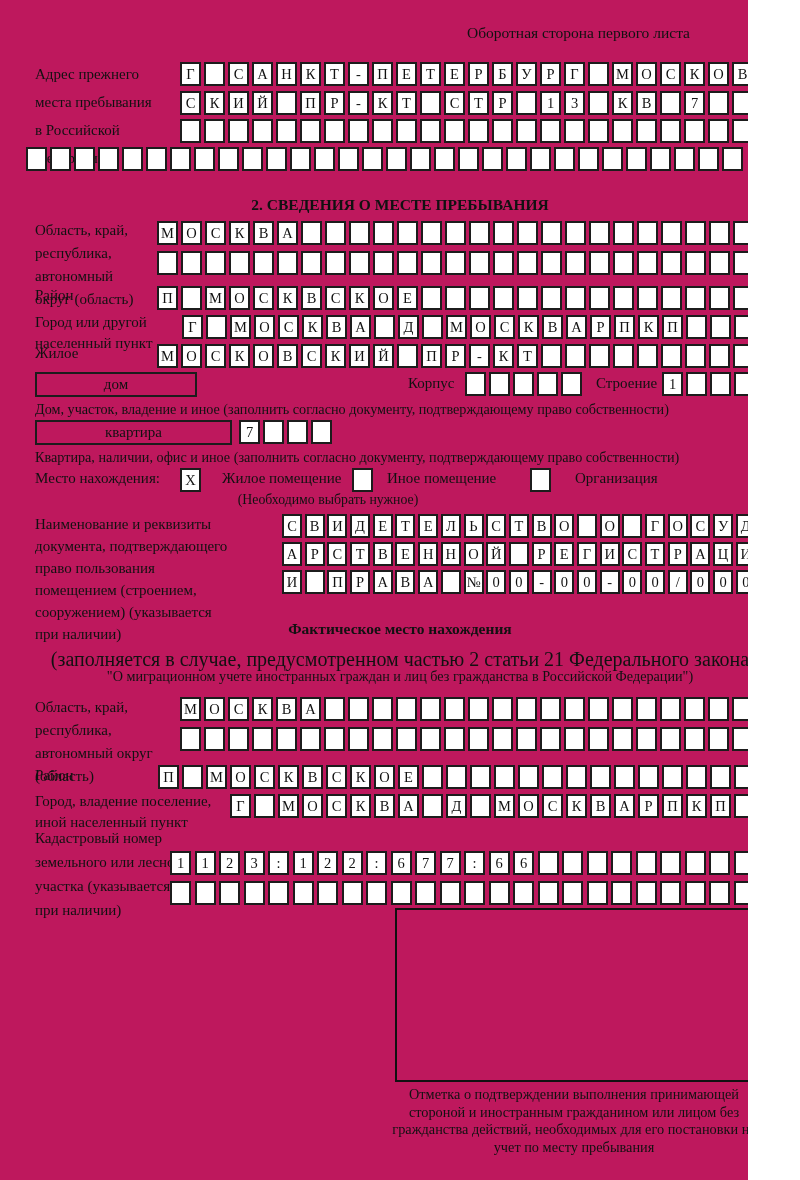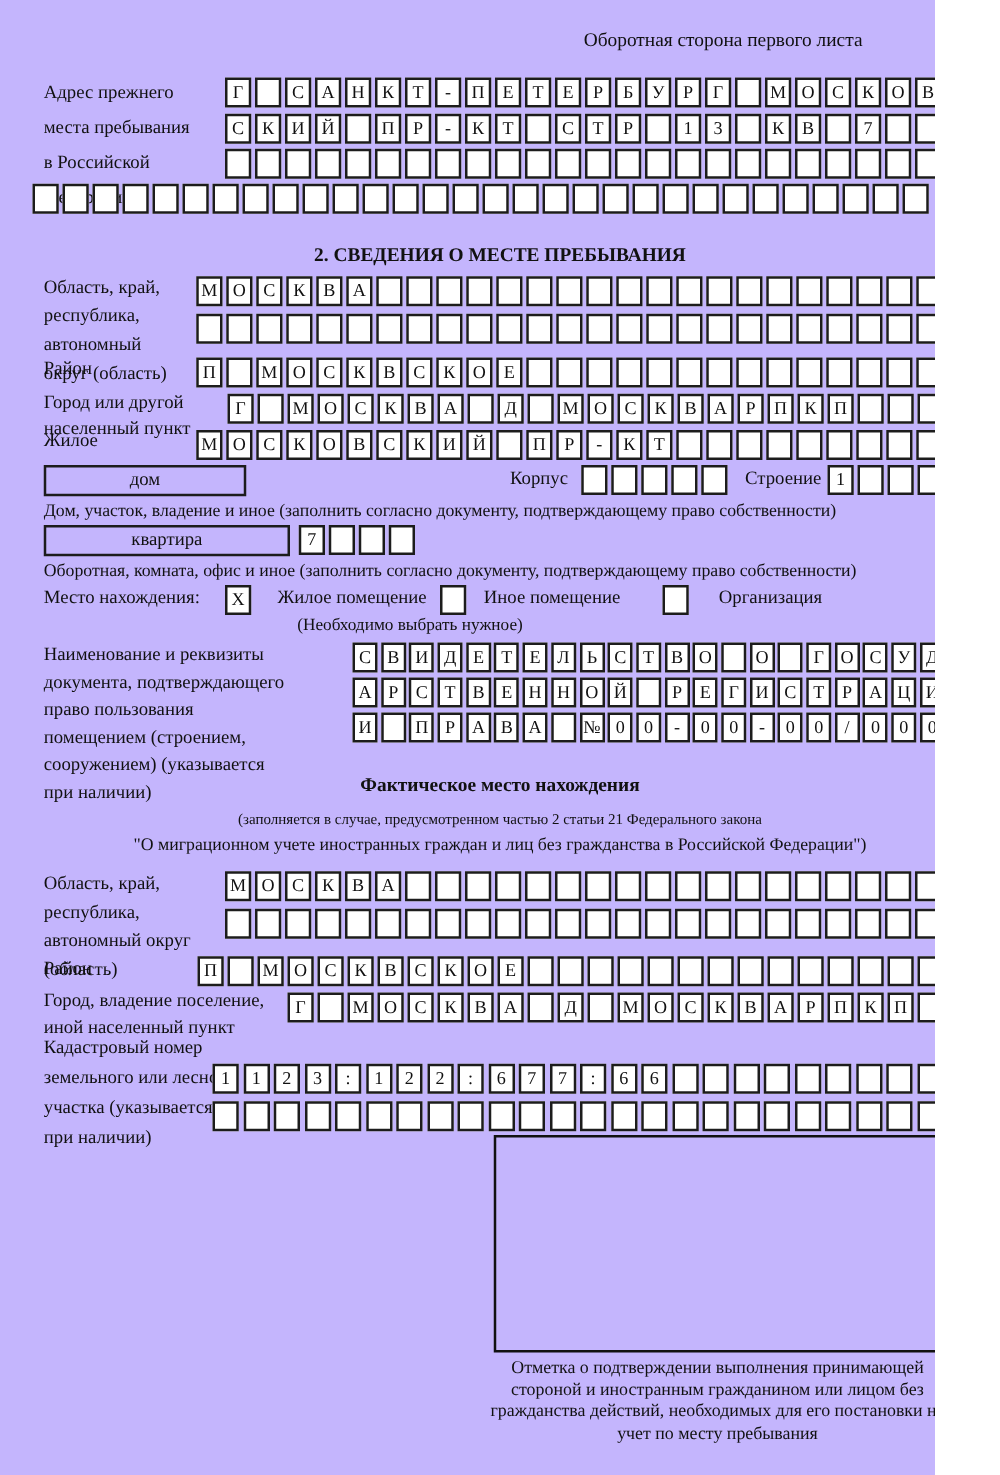--- a/index.html
+++ b/index.html
@@ -1,16 +1,16 @@
 <!DOCTYPE html>
 <html><head>
 <meta charset="utf-8">
 <style>
   html,body{margin:0;padding:0;background:#fff;}
-  .page{position:relative;width:748px;height:1180px;background:#c4b5fd;color:#111;
+  .page{position:relative;width:748px;height:1180px;background:#be185d;color:#111;
         font-family:"Liberation Serif", "DejaVu Serif", serif;overflow:hidden;}
   .hdr{position:absolute;top:24px;right:58px;font-size:15.5px;}
   .lbl{position:absolute;font-size:15px;white-space:pre-line;}
   .cellrow{position:absolute;white-space:nowrap;height:24px;}
   .cell{box-sizing:border-box;display:inline-block;width:21px;height:24px;
         border:2px solid #1c1c1c;margin-right:3px;text-align:center;
         font-size:14.5px;line-height:20px;vertical-align:top;background:#fff;}
   .cell-sm{width:20px;margin-right:2.7px;}
   .cell-kd{width:21px;margin-right:3.5px;}
   .note{position:absolute;font-size:13.8px;}
@@ -62,21 +62,21 @@
 
   <div class="widebox" style="left:35px;top:372px;width:162px;">дом</div>
   <div class="inline-lbl" style="left:408px;top:375px;">Корпус</div>
   <div class="cellrow" style="left:465px;top:372px;"><span class="cell"></span><span class="cell"></span><span class="cell"></span><span class="cell"></span><span class="cell"></span></div>
   <div class="inline-lbl" style="left:596px;top:375px;">Строение</div>
   <div class="cellrow" style="left:662px;top:372px;"><span class="cell">1</span><span class="cell"></span><span class="cell"></span><span class="cell"></span></div>
   <div class="note" style="left:35px;top:401px;font-size:14.2px;">Дом, участок, владение и иное (заполнить согласно документу, подтверждающему право собственности)</div>
 
   <div class="widebox" style="left:35px;top:420px;width:197px;">квартира</div>
   <div class="cellrow" style="left:239px;top:420px;"><span class="cell">7</span><span class="cell"></span><span class="cell"></span><span class="cell"></span></div>
-  <div class="note" style="left:35px;top:449px;font-size:14.2px;">Оборотная, комната, офис и иное (заполнить согласно документу, подтверждающему право собственности)</div>
+  <div class="note" style="left:35px;top:449px;font-size:14.2px;">Квартира, наличии, офис и иное (заполнить согласно документу, подтверждающему право собственности)</div>
 
   <div class="inline-lbl" style="left:35px;top:470px;">Место нахождения:</div>
   <span class="cell chk" style="left:180px;top:468px;">X</span>
   <div class="inline-lbl" style="left:210px;top:470px;margin-left:12px;">Жилое помещение</div>
   <span class="cell chk" style="left:352px;top:468px;"></span>
   <div class="inline-lbl" style="left:387px;top:470px;">Иное помещение</div>
   <span class="cell chk" style="left:530px;top:468px;"></span>
   <div class="inline-lbl" style="left:575px;top:470px;">Организация</div>
   <div class="note" style="left:168px;top:492px;width:320px;text-align:center;">(Необходимо выбрать нужное)</div>
 
@@ -84,21 +84,21 @@
 документа, подтверждающего
 право пользования
 помещением (строением,
 сооружением) (указывается
 при наличии)</div>
   <div class="cellrow" style="left:282px;top:514px;"><span class="cell cell-sm">С</span><span class="cell cell-sm">В</span><span class="cell cell-sm">И</span><span class="cell cell-sm">Д</span><span class="cell cell-sm">Е</span><span class="cell cell-sm">Т</span><span class="cell cell-sm">Е</span><span class="cell cell-sm">Л</span><span class="cell cell-sm">Ь</span><span class="cell cell-sm">С</span><span class="cell cell-sm">Т</span><span class="cell cell-sm">В</span><span class="cell cell-sm">О</span><span class="cell cell-sm"></span><span class="cell cell-sm">О</span><span class="cell cell-sm"></span><span class="cell cell-sm">Г</span><span class="cell cell-sm">О</span><span class="cell cell-sm">С</span><span class="cell cell-sm">У</span><span class="cell cell-sm">Д</span></div>
   <div class="cellrow" style="left:282px;top:542px;"><span class="cell cell-sm">А</span><span class="cell cell-sm">Р</span><span class="cell cell-sm">С</span><span class="cell cell-sm">Т</span><span class="cell cell-sm">В</span><span class="cell cell-sm">Е</span><span class="cell cell-sm">Н</span><span class="cell cell-sm">Н</span><span class="cell cell-sm">О</span><span class="cell cell-sm">Й</span><span class="cell cell-sm"></span><span class="cell cell-sm">Р</span><span class="cell cell-sm">Е</span><span class="cell cell-sm">Г</span><span class="cell cell-sm">И</span><span class="cell cell-sm">С</span><span class="cell cell-sm">Т</span><span class="cell cell-sm">Р</span><span class="cell cell-sm">А</span><span class="cell cell-sm">Ц</span><span class="cell cell-sm">И</span></div>
   <div class="cellrow" style="left:282px;top:570px;"><span class="cell cell-sm">И</span><span class="cell cell-sm"></span><span class="cell cell-sm">П</span><span class="cell cell-sm">Р</span><span class="cell cell-sm">А</span><span class="cell cell-sm">В</span><span class="cell cell-sm">А</span><span class="cell cell-sm"></span><span class="cell cell-sm">№</span><span class="cell cell-sm">0</span><span class="cell cell-sm">0</span><span class="cell cell-sm">-</span><span class="cell cell-sm">0</span><span class="cell cell-sm">0</span><span class="cell cell-sm">-</span><span class="cell cell-sm">0</span><span class="cell cell-sm">0</span><span class="cell cell-sm">/</span><span class="cell cell-sm">0</span><span class="cell cell-sm">0</span><span class="cell cell-sm">0</span></div>
 
   <div class="sect-title" style="top:620px;">Фактическое место нахождения</div>
-  <div class="note center" style="top:648px;font-size:12px;">(заполняется в случае, предусмотренном частью 2 статьи 21 Федерального закона</div>
+  <div class="note center" style="top:648px;font-size:20px;">(заполняется в случае, предусмотренном частью 2 статьи 21 Федерального закона</div>
   <div class="note center" style="top:668px;font-size:14.2px;">"О миграционном учете иностранных граждан и лиц без гражданства в Российской Федерации")</div>
 
   <div class="lbl" style="left:35px;top:696px;line-height:23px;">Область, край,
 республика,
 автономный округ
 (область)</div>
   <div class="cellrow" style="left:180px;top:697px;"><span class="cell">М</span><span class="cell">О</span><span class="cell">С</span><span class="cell">К</span><span class="cell">В</span><span class="cell">А</span><span class="cell"></span><span class="cell"></span><span class="cell"></span><span class="cell"></span><span class="cell"></span><span class="cell"></span><span class="cell"></span><span class="cell"></span><span class="cell"></span><span class="cell"></span><span class="cell"></span><span class="cell"></span><span class="cell"></span><span class="cell"></span><span class="cell"></span><span class="cell"></span><span class="cell"></span><span class="cell"></span></div>
   <div class="cellrow" style="left:180px;top:727px;"><span class="cell"></span><span class="cell"></span><span class="cell"></span><span class="cell"></span><span class="cell"></span><span class="cell"></span><span class="cell"></span><span class="cell"></span><span class="cell"></span><span class="cell"></span><span class="cell"></span><span class="cell"></span><span class="cell"></span><span class="cell"></span><span class="cell"></span><span class="cell"></span><span class="cell"></span><span class="cell"></span><span class="cell"></span><span class="cell"></span><span class="cell"></span><span class="cell"></span><span class="cell"></span><span class="cell"></span></div>
 
   <div class="lbl" style="left:35px;top:767px;">Район</div>

